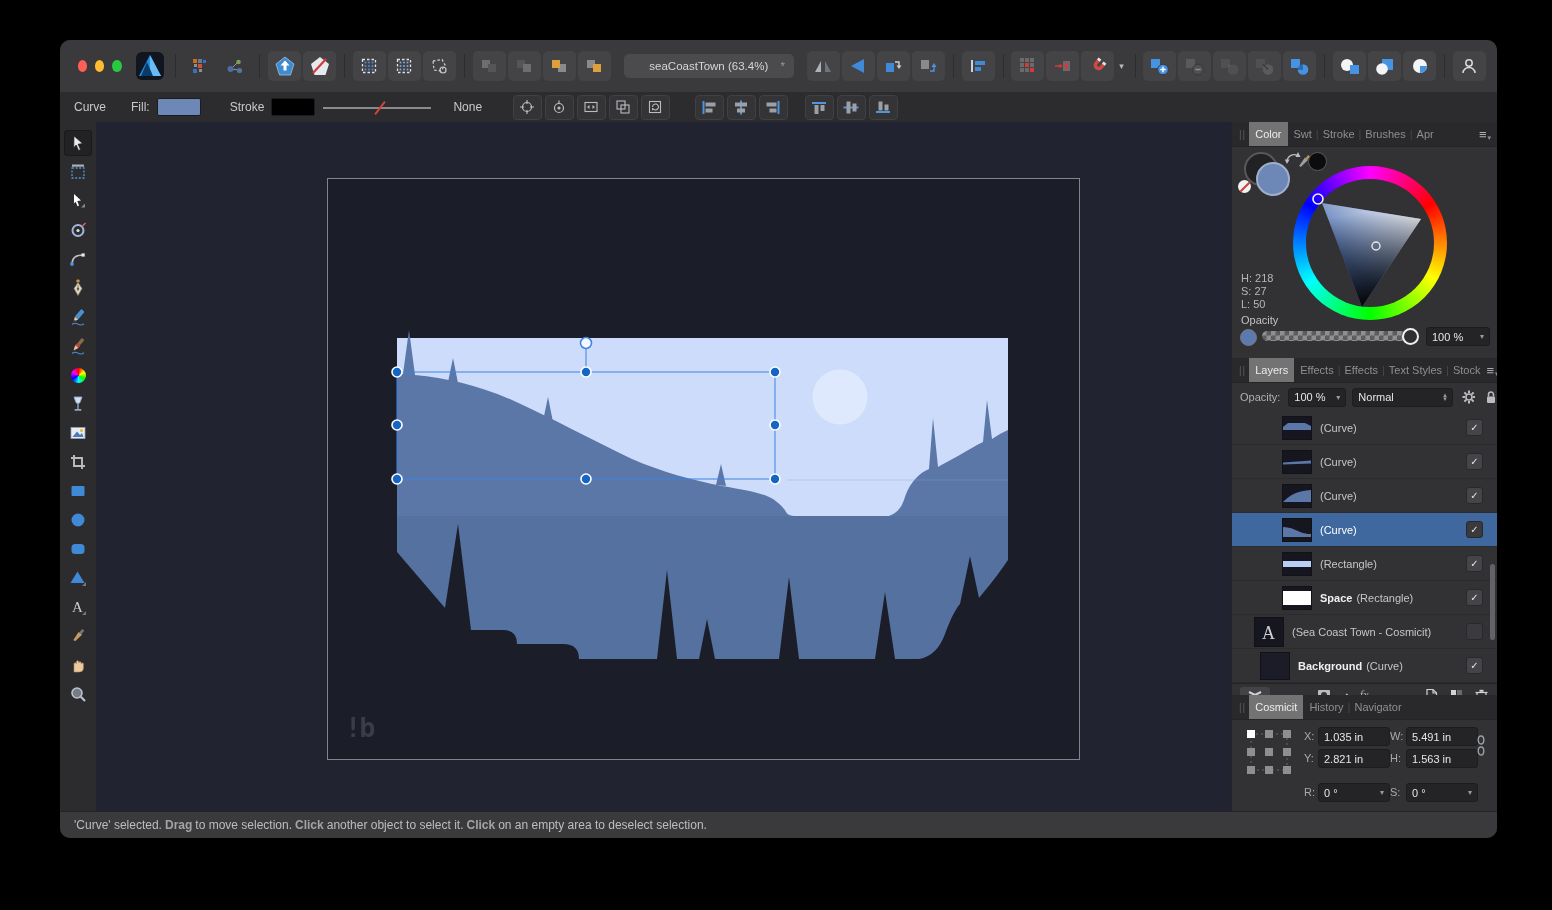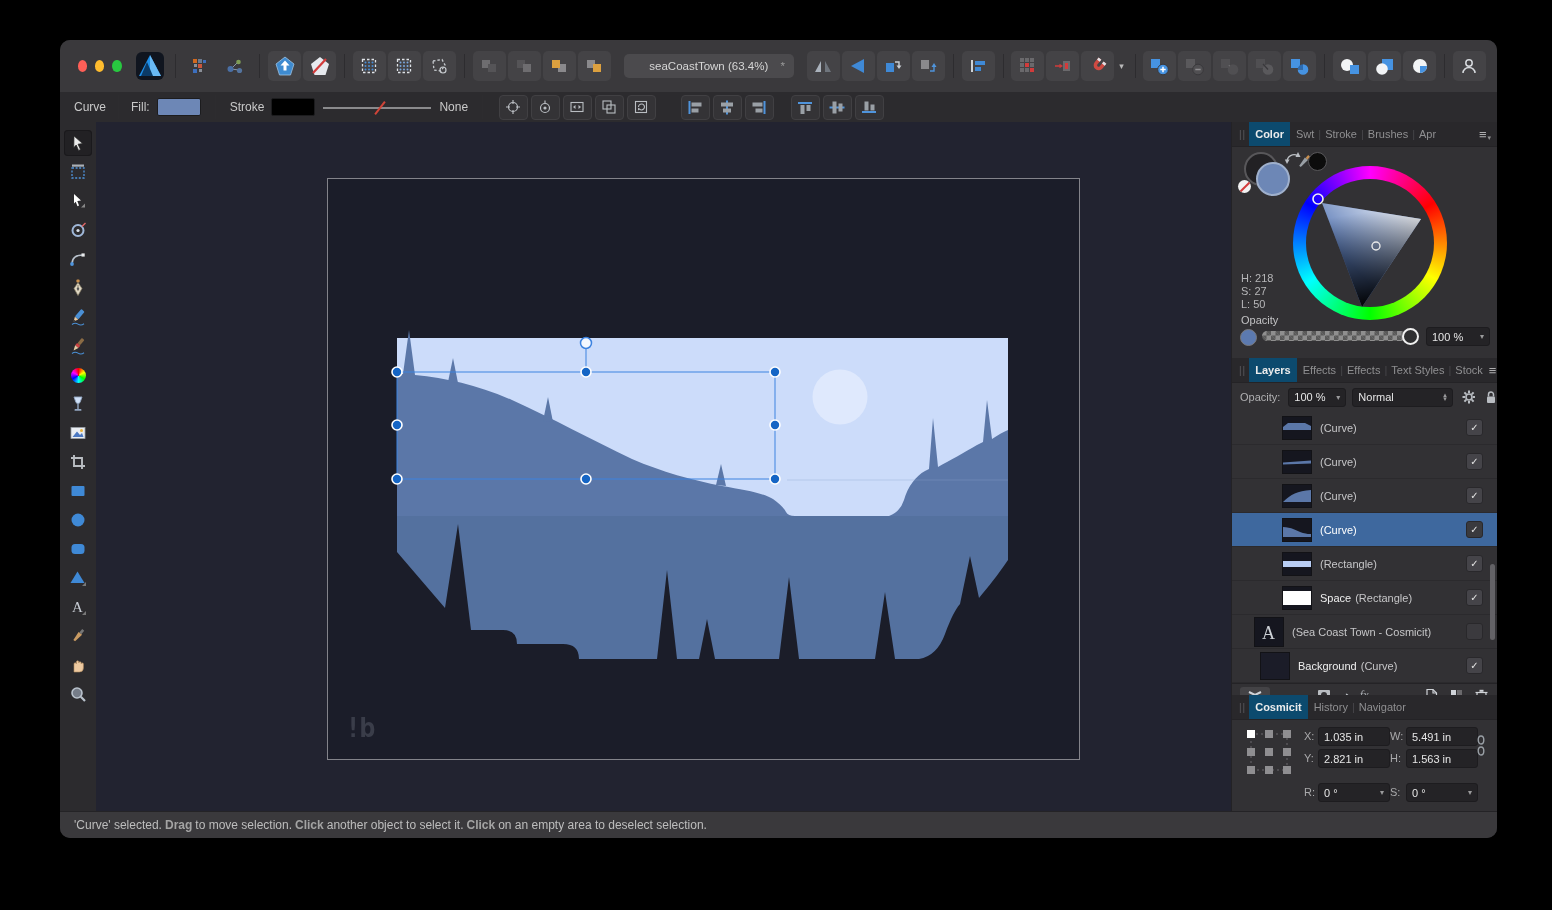--- a/index.html
+++ b/index.html
@@ -34,39 +34,39 @@
   
   #canvas{position:absolute;left:36px;top:82px;right:265px;bottom:26px;background:#222330;overflow:hidden}
   #artboard{position:absolute;left:231px;top:56px;width:753px;height:582px}
   #watermark{position:absolute;left:249px;top:590px;font-family:"DejaVu Sans Mono",monospace;font-size:27px;font-weight:bold;color:#3a3d49;letter-spacing:-2px}
 
   
   #rightcol{position:absolute;right:0;top:82px;width:265px;bottom:26px;background:#323134;border-left:1px solid #232225}
   .panel{position:absolute;left:0;right:0;overflow:hidden}
   .ptabs{height:24px;background:#29282b;display:flex;align-items:center;font-size:11px;color:#8f8f91;border-bottom:1px solid #242326;padding-left:4px}
   .ptab{padding:0 6px;height:100%;display:flex;align-items:center;white-space:nowrap}
-  .ptab.active{background:#0c4a6e;color:#ececec;font-weight:bold}
+  .ptab.active{background:#737373;color:#ececec;font-weight:normal}
   .psep{color:#47464a;margin:0 -2px}
   .grip{color:#5b5a5e;font-size:10px;margin:0 3px;letter-spacing:1px}
   .pmenu{margin-left:auto;margin-right:6px;color:#aeaeb0;font-size:13px;display:flex;align-items:flex-end}
   .pmenu i{font-style:normal;font-size:7px;margin-left:1px;color:#8f8f91}
   .field{background:#242326;border:1px solid #1d1c1f;border-radius:3px;color:#e6e6e6;font-size:11px;display:flex;align-items:center;padding:0 5px;height:17px}
   .field .cd{margin-left:auto;font-size:8px;color:#9a9a9c}
   .checker{background-color:#8f8f8f;background-image:linear-gradient(45deg,#595959 25%,transparent 25%,transparent 75%,#595959 75%),linear-gradient(45deg,#595959 25%,transparent 25%,transparent 75%,#595959 75%);background-size:9px 9px;background-position:0 0,4.5px 4.5px}
 
   
   #wheelring{position:absolute;left:61px;top:44px;width:154px;height:154px;border-radius:50%;background:conic-gradient(#f0f,#f00 16%,#ff0 33%,#0f0 50%,#0ff 66%,#00f 84%,#f0f)}
   #wheelring::after{content:"";position:absolute;left:13px;top:13px;width:128px;height:128px;border-radius:50%;background:#323134}
   .hsl{position:absolute;left:9px;font-size:11px;color:#b6b6b8}
 
   
   .lrow{height:33px;border-bottom:1px solid #2b2a2d;display:flex;align-items:center;font-size:11px;color:#c6c6c8;position:relative}
   .lrow.sel{background:#3e689e;color:#fff}
   .lthumb{width:28px;height:22px;border:1px solid #121216;background:#15161f;margin-right:8px;flex:0 0 auto}
-  .lname{font-weight:normal;color:#efefef}
+  .lname{font-weight:bold;color:#efefef}
   .lrow.sel .lname{color:#fff}
   .lname:not(:empty){margin-right:4px}
   .lcheck{margin-left:auto;margin-right:14px;width:15px;height:15px;background:#454449;border:1px solid #29282b;border-radius:3px;display:flex;align-items:center;justify-content:center;font-size:10px;color:#e3e3e3}
   .lrow.sel .lcheck{background:#3a3a3e}
   #lscroll{position:absolute;right:2px;width:5px;height:76px;background:#636266;border-radius:3px}
   #lfooter{height:22px;display:flex;align-items:center;border-top:1px solid #242326;padding:0 8px;gap:10px}
   .fbox{width:30px;height:17px;background:#444346;border-radius:3px;display:flex;align-items:center;justify-content:center}
 
   
   .tlabel{position:absolute;font-size:11px;color:#a9a9ab}
@@ -347,21 +347,21 @@
     <span class="vsep" style="margin:0 12px"></span>
     <span>Fill:</span>
     <span class="swatch" style="background:#6d87b6"></span>
     <span class="vsep" style="margin:0 14px"></span>
     <span>Stroke</span>
     <span class="swatch" style="background:#000"></span>
     <div id="strokeslider">
         <div class="track"></div>
         <div class="slash"></div>
       </div>
-    <span style="margin-left:8px">None</span>
+    <span style="margin-left:22px">None</span>
     <span class="vsep" style="margin:0 14px"></span>
 
     <span class="cbtn">
         <svg width="16" height="16">
           <circle cx="8" cy="8" r="4.5" fill="none" stroke="#b9bdc2" stroke-width="1.2"></circle>
           <path d="M8,1 V5 M8,11 V15 M1,8 H5 M11,8 H15" stroke="#b9bdc2" stroke-width="1.2"></path>
         </svg>
       </span>
     <span class="cbtn">
         <svg width="16" height="16">

